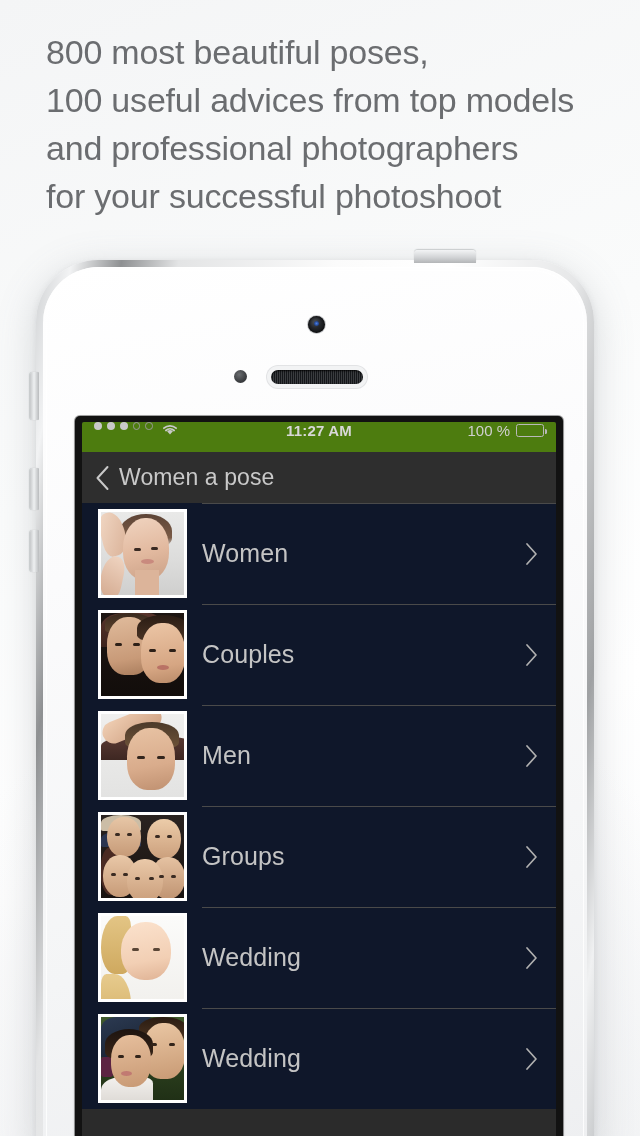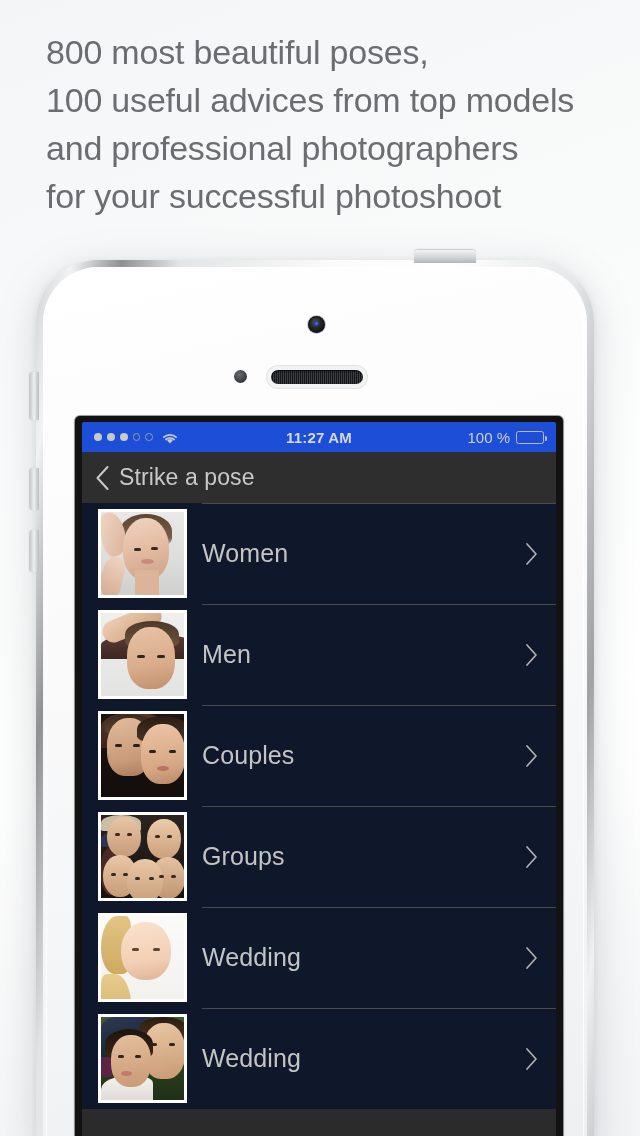--- a/index.html
+++ b/index.html
@@ -104,22 +104,22 @@
     box-shadow:0 0 0 1px rgba(0,0,0,.35), 0 1px 3px rgba(0,0,0,.25);
   }
   #screen{
     position:absolute;left:7px;top:6px;width:474px;height:728px;
     background:#2b2b2b;overflow:hidden;
     border-radius:2px 2px 0 0;
   }
 
   
   #statusbar{
-    position:relative;height:30px;background:#1d4ed8;
-    display:flex;align-items:center;padding:0 12px;
+    position:relative;height:30px;background:#4d7c0f;
+    display:flex;align-items:flex-start;padding:0 12px;
     color:#cfcfcf;font-size:15px;font-weight:700;
   }
   #signal{display:flex;align-items:center;gap:5px;}
   .dot{width:8px;height:8px;border-radius:50%;}
   .dot.on{background:#c9c9c9;}
   .dot.off{background:transparent;border:1.3px solid #9a9a9a;width:5.4px;height:5.4px;}
   #wifi{margin-left:8px;display:block;}
   #clock{
     position:absolute;left:0;right:0;text-align:center;
     font-size:15px;font-weight:700;color:#d8d8d8;letter-spacing:.2px;
@@ -306,21 +306,21 @@
         <span id="battery">
           <span id="battery-fill"></span>
         </span>
       </div>
     </div>
 
     <div id="navbar">
       <svg id="back-chevron" width="17" height="28" viewBox="0 0 17 28">
         <path d="M13.5 3 3.5 14l10 11" stroke="#c9c9c9" stroke-width="2" fill="none" stroke-linecap="round" stroke-linejoin="round"></path>
       </svg>
-      <span id="nav-title">Strike a pose</span>
+      <span id="nav-title">Women a pose</span>
     </div>
 
     <div id="list">
 
       <div class="row">
         <div class="thumb-wrap">
           <div class="thumb">
             <div class="thumb-inner t-women">
               <div class="hair1 hair"></div>
               <div class="hand1"></div>
@@ -329,42 +329,20 @@
               <div class="hand2"></div>
               <div class="eye" style="left:33px;top:36px"></div>
               <div class="eye" style="left:50px;top:35px"></div>
               <div class="lips"></div>
             </div>
           </div>
         </div>
         <div class="row-main">
           <div class="row-sep"></div>
           <span class="row-label">Women</span>
-          <svg class="row-chev" width="14" height="24" viewBox="0 0 14 24">
-            <path d="M3 2l9 10-9 10" stroke="#b0b0b0" stroke-width="1.7" fill="none" stroke-linecap="round" stroke-linejoin="round"></path>
-          </svg>
-        </div>
-      </div>
-
-      <div class="row">
-        <div class="thumb-wrap">
-          <div class="thumb">
-            <div class="thumb-inner t-men">
-              <div class="arm"></div>
-              <div class="hair1 hair"></div>
-              <div class="head face-skin"></div>
-              <div class="shirt"></div>
-              <div class="eye" style="left:36px;top:42px"></div>
-              <div class="eye" style="left:56px;top:42px"></div>
-            </div>
-          </div>
-        </div>
-        <div class="row-main">
-          <div class="row-sep"></div>
-          <span class="row-label">Men</span>
           <svg class="row-chev" width="14" height="24" viewBox="0 0 14 24">
             <path d="M3 2l9 10-9 10" stroke="#b0b0b0" stroke-width="1.7" fill="none" stroke-linecap="round" stroke-linejoin="round"></path>
           </svg>
         </div>
       </div>
 
       <div class="row">
         <div class="thumb-wrap">
           <div class="thumb">
             <div class="thumb-inner t-couples">
@@ -377,20 +355,42 @@
               <div class="eye" style="left:32px;top:30px"></div>
               <div class="eye" style="left:48px;top:36px"></div>
               <div class="eye" style="left:68px;top:36px"></div>
               <div class="lips"></div>
             </div>
           </div>
         </div>
         <div class="row-main">
           <div class="row-sep"></div>
           <span class="row-label">Couples</span>
+          <svg class="row-chev" width="14" height="24" viewBox="0 0 14 24">
+            <path d="M3 2l9 10-9 10" stroke="#b0b0b0" stroke-width="1.7" fill="none" stroke-linecap="round" stroke-linejoin="round"></path>
+          </svg>
+        </div>
+      </div>
+
+      <div class="row">
+        <div class="thumb-wrap">
+          <div class="thumb">
+            <div class="thumb-inner t-men">
+              <div class="arm"></div>
+              <div class="hair1 hair"></div>
+              <div class="head face-skin"></div>
+              <div class="shirt"></div>
+              <div class="eye" style="left:36px;top:42px"></div>
+              <div class="eye" style="left:56px;top:42px"></div>
+            </div>
+          </div>
+        </div>
+        <div class="row-main">
+          <div class="row-sep"></div>
+          <span class="row-label">Men</span>
           <svg class="row-chev" width="14" height="24" viewBox="0 0 14 24">
             <path d="M3 2l9 10-9 10" stroke="#b0b0b0" stroke-width="1.7" fill="none" stroke-linecap="round" stroke-linejoin="round"></path>
           </svg>
         </div>
       </div>
 
       <div class="row">
         <div class="thumb-wrap">
           <div class="thumb">
             <div class="thumb-inner t-groups">

